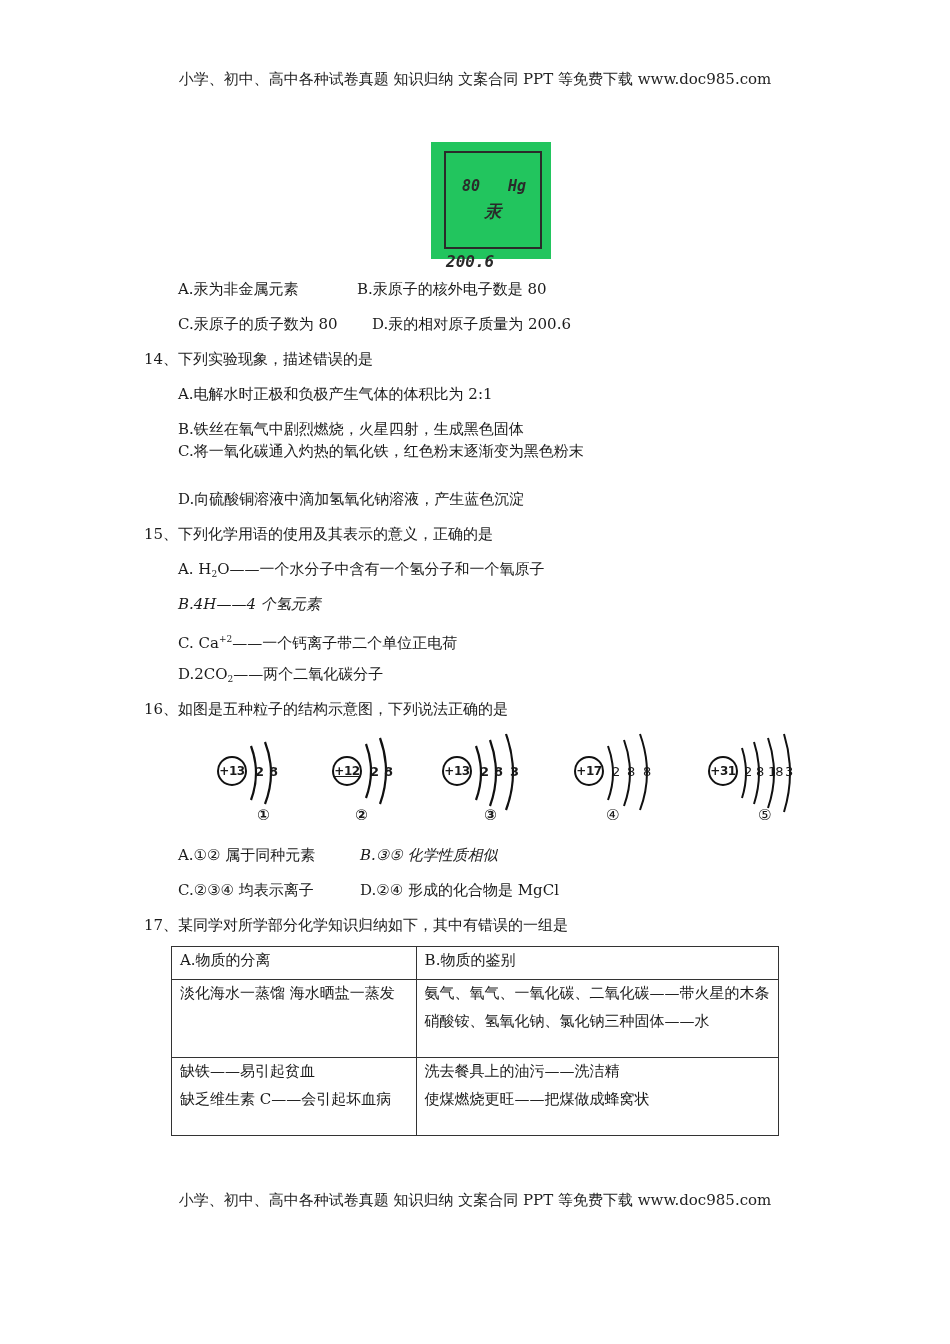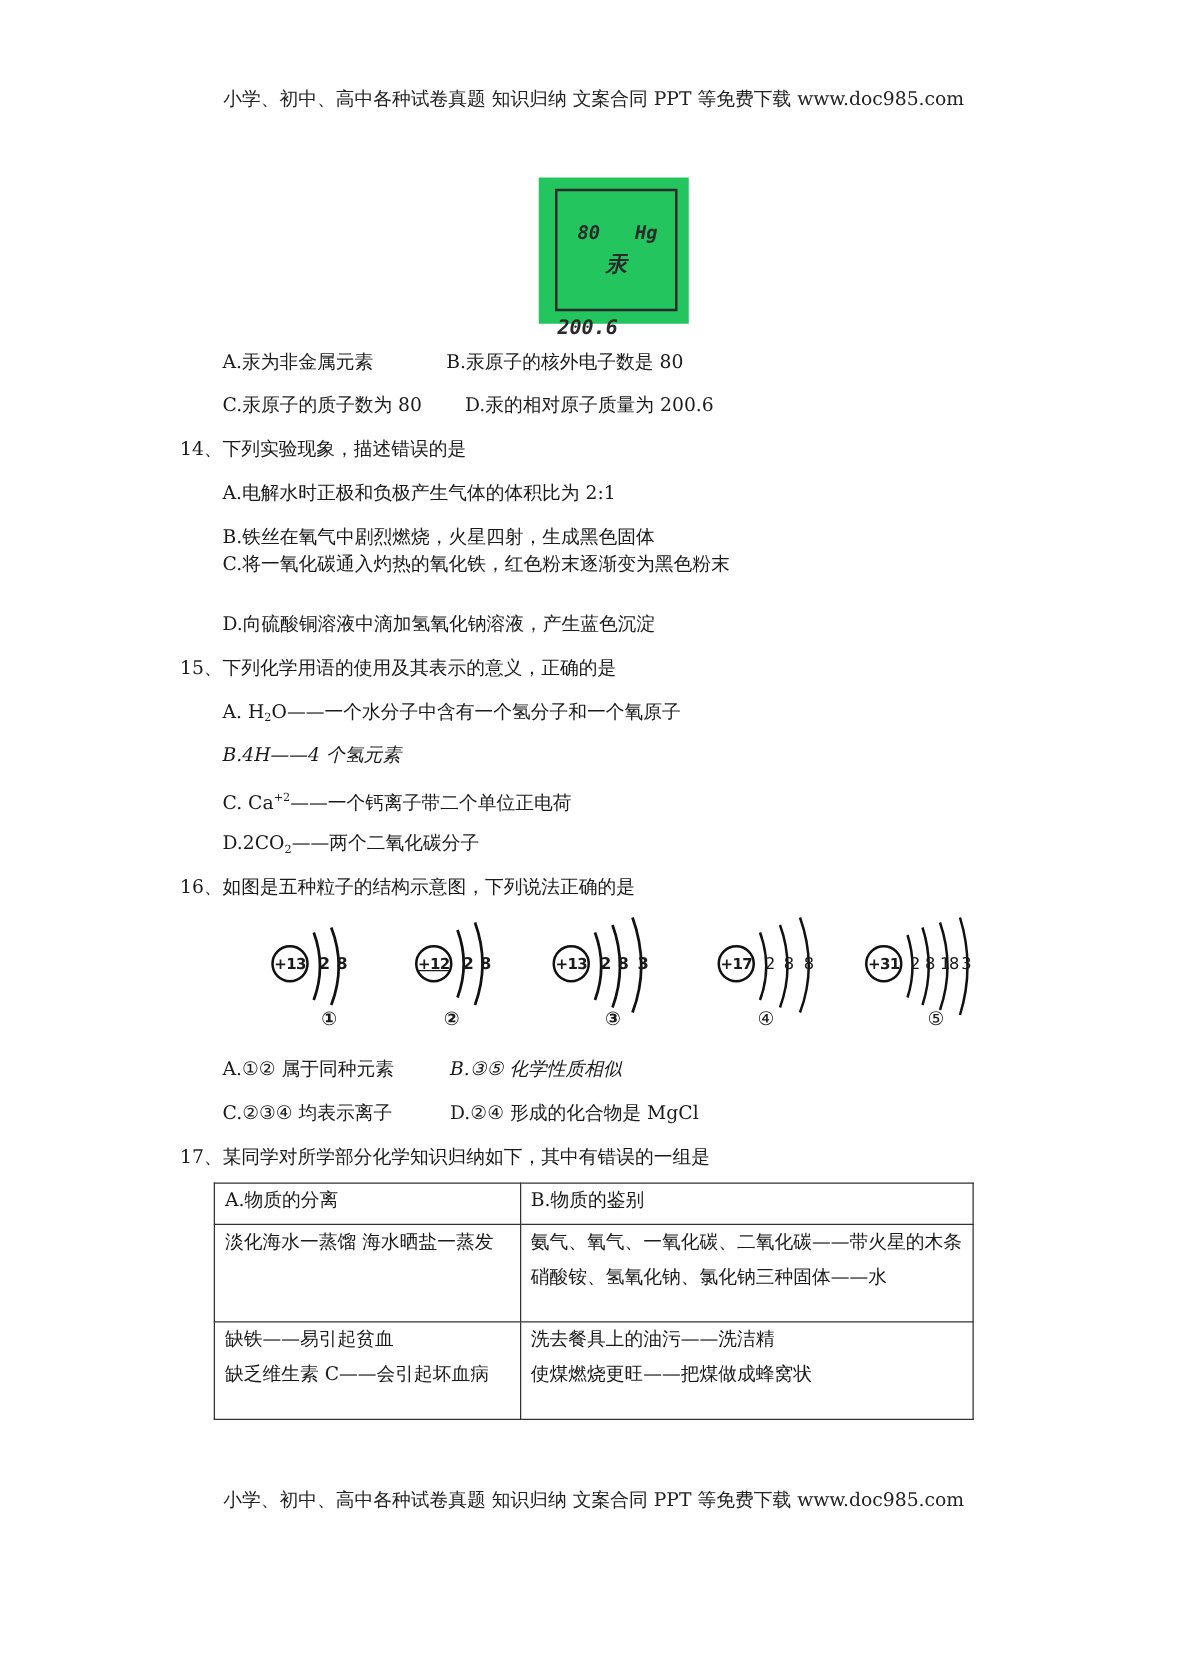--- a/index.html
+++ b/index.html
@@ -122,21 +122,21 @@
       <path d="M4 16 Q14 43 4 70" stroke="#111" stroke-width="2" fill="none"></path>
       <path d="M20 10 Q32 43 20 76" stroke="#111" stroke-width="2" fill="none"></path>
       <path d="M36 4 Q50 43 36 80" stroke="#111" stroke-width="2" fill="none"></path>
     </svg>
     <span class="shell-num" style="left:38px; font-weight:normal;">2</span>
     <span class="shell-num" style="left:53px; font-weight:normal;">8</span>
     <span class="shell-num" style="left:69px; font-weight:normal;">8</span>
     <span class="circ-label" style="left:32px; font-weight:normal;">④</span>
   </div>
 
-  <div class="atom" style="left:487px; width:100px;">
+  <div class="atom" style="left:503px; width:100px;">
     <div class="nucleus" style="left:0;">+31</div>
     <svg class="abs" style="left:30px; top:0px;" width="70" height="86">
       <path d="M4 20 Q12 45 4 70" stroke="#111" stroke-width="2" fill="none"></path>
       <path d="M16 14 Q26 45 16 76" stroke="#111" stroke-width="2" fill="none"></path>
       <path d="M30 10 Q42 45 30 80" stroke="#111" stroke-width="2" fill="none"></path>
       <path d="M46 6 Q58 45 46 84" stroke="#111" stroke-width="2" fill="none"></path>
     </svg>
     <span class="shell-num" style="left:36px; font-weight:normal;">2</span>
     <span class="shell-num" style="left:48px; font-weight:normal;">8</span>
     <span class="shell-num" style="left:60px; font-weight:normal; letter-spacing:-1px;">18</span>

